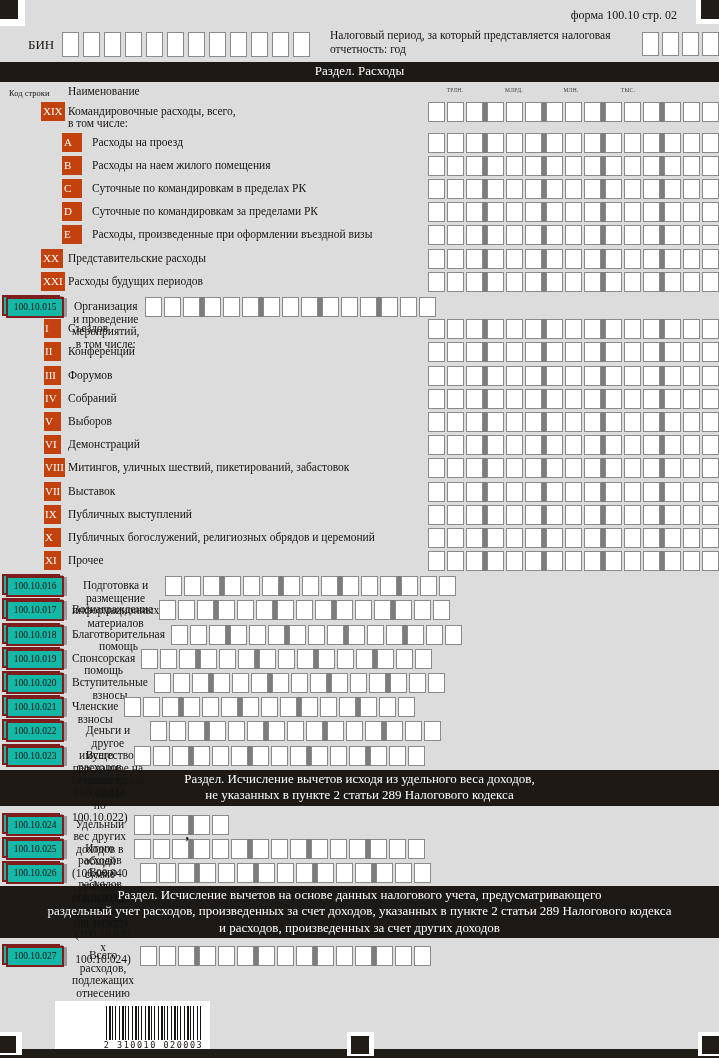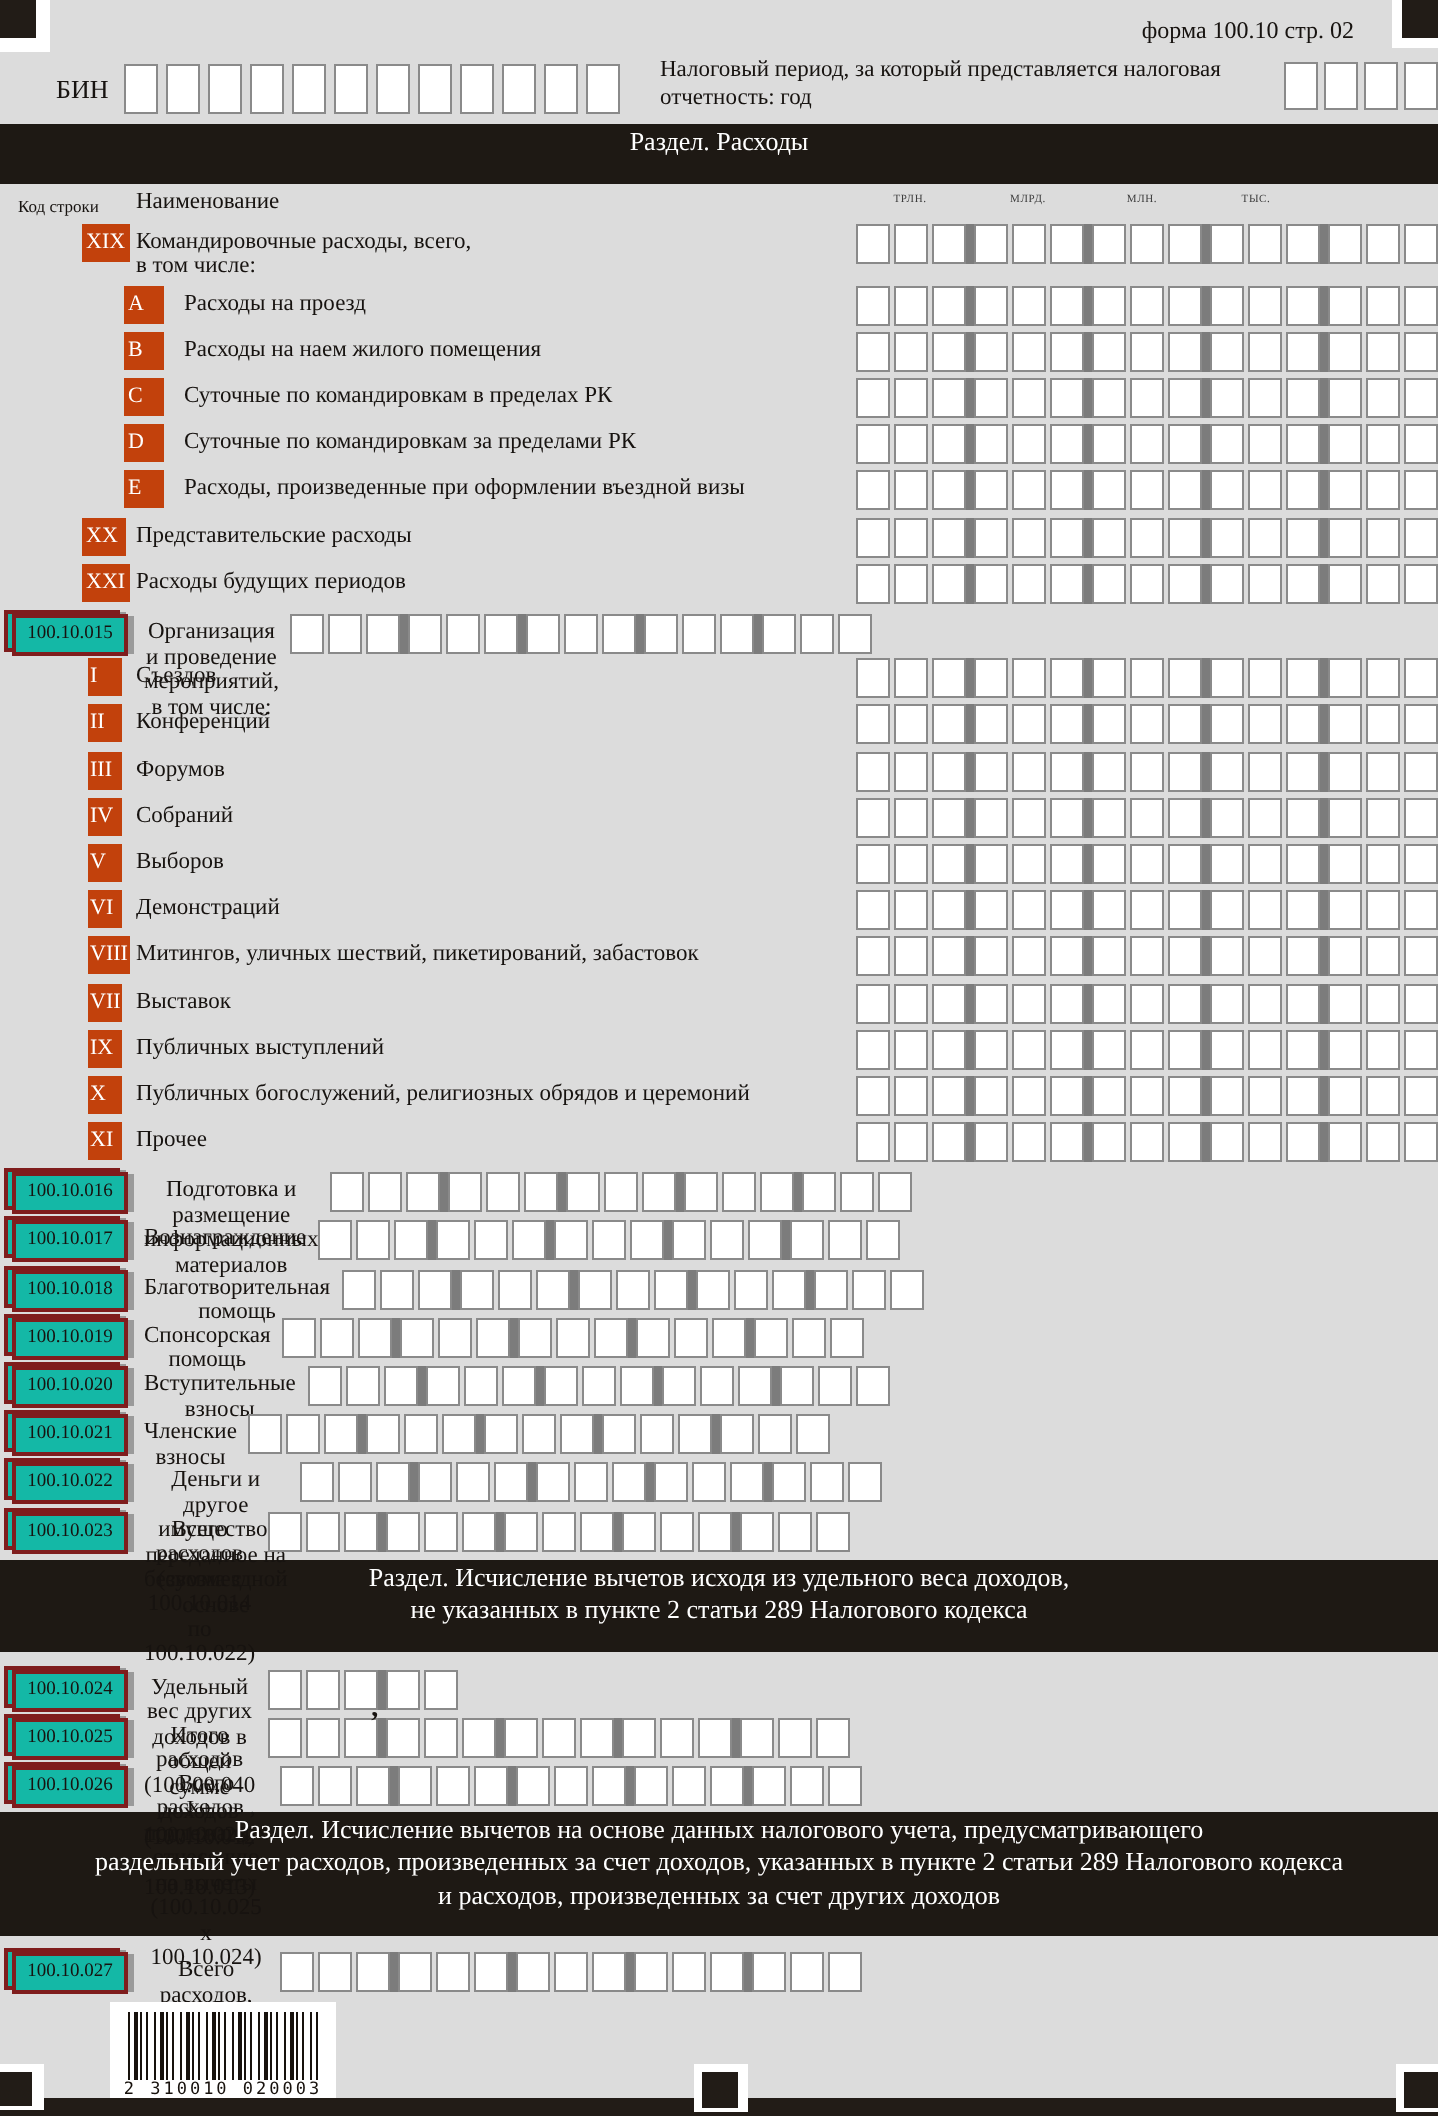--- a/index.html
+++ b/index.html
@@ -24,28 +24,28 @@
 
   
   .form-ref{position:absolute;top:8px;right:42px;font-size:12px;white-space:nowrap;}
   .form-ref .big{font-size:12px;}
 
   .bin-row{position:absolute;top:32px;left:28px;display:flex;align-items:center;}
   .bin-label{font-size:13px;margin-right:8px;}
   .hcells{display:flex;gap:4px;}
   .hcell{width:17px;height:25px;background:#fff;border:1px solid #8a8a8a;box-sizing:border-box;}
 
-  .period{position:absolute;top:29px;left:330px;width:389px;display:flex;align-items:center;}
+  .period{position:absolute;top:29px;left:330px;width:389px;display:flex;align-items:flex-end;}
   .period-text{width:323px;font-size:11.5px;line-height:13.5px;}
   .period .hcells{margin-left:7px;gap:3px;}
   .period .hcell{height:24px;}
 
   
   .section-bar{background:#1e1914;color:#fff;text-align:center;font-size:13px;line-height:16.5px;
-               padding:1px 0 12px 0;}
+               padding:1px 0 2px 0;}
   #bar-1{margin-top:5px;}
   #bar-2{margin-top:4px;}
 
   #sections{position:absolute;top:62px;left:0;width:719px;}
 
   
   .table-header{position:relative;height:16px;margin-top:2px;}
   .th-code{position:absolute;left:9px;top:4px;font-size:8.5px;}
   .th-name{position:absolute;left:68px;top:1px;font-size:11.5px;}
   .scale-label{position:absolute;top:3px;font-size:5.5px;color:#3c3c3c;transform:translateX(-50%);letter-spacing:.3px;}
@@ -66,21 +66,21 @@
   .codebox{margin-left:2px;width:54px;height:17px;background:#14b8a6;border:2px solid #7f1d1d;
            font-size:9.5px;line-height:17px;text-align:center;box-shadow:4px 0 0 -1px #9a9a9a;}
   .label{flex:1 1 auto;font-size:11.5px;line-height:12.5px;padding:3px 6px 0 0;}
   .cells{flex:0 0 auto;margin-left:auto;display:flex;}
   .cgroup{display:flex;gap:2px;}
   .cell{width:17px;height:20px;background:#fff;border:1px solid #8a8a8a;box-sizing:border-box;}
   .gsep{width:4px;height:20px;background:#7c7c7c;position:relative;}
   .gsep .comma-char{position:absolute;left:-3px;bottom:-8px;font-size:14px;font-weight:bold;color:#171310;}
 
   
-  .barcode-box{position:absolute;left:55px;top:1001px;width:113px;height:51px;background:#fff;}
+  .barcode-box{position:absolute;left:55px;top:1001px;width:113px;height:51px;background:#fff;padding-left:42px;}
   .barcode-bars{margin:5px 9px 0 9px;height:34px;
     background:repeating-linear-gradient(90deg,#17110c 0 1px,#fff 1px 3px,#17110c 3px 5px,#fff 5px 6px,#17110c 6px 7px,#fff 7px 9px,#17110c 9px 10px,#fff 10px 13px);}
   .barcode-digits{text-align:center;font-family:"DejaVu Sans Mono","Liberation Mono",monospace;
     font-size:8.5px;letter-spacing:1.5px;line-height:10px;color:#17110c;white-space:nowrap;}
 </style>
 </head>
 <body>
 
 <div class="page">
 

